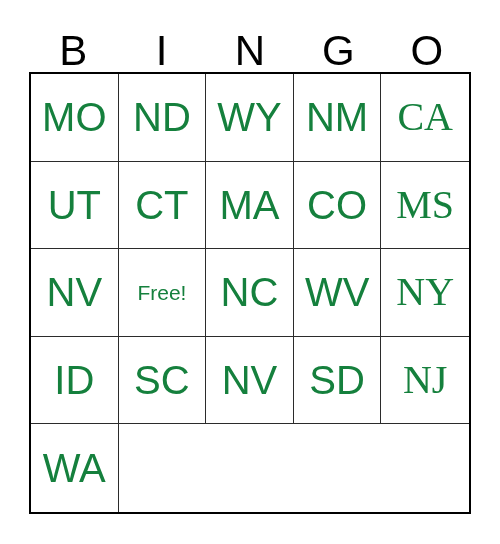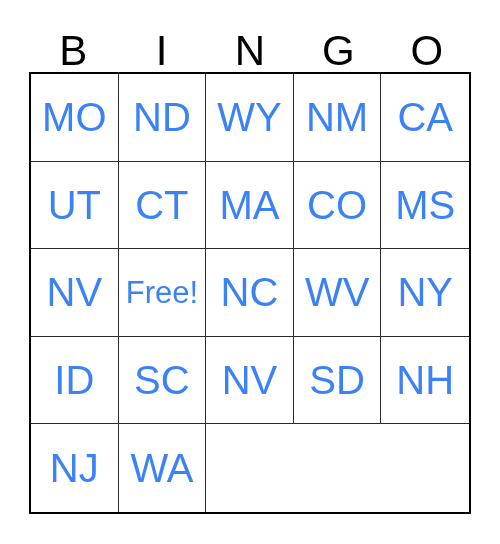--- a/index.html
+++ b/index.html
@@ -66,36 +66,37 @@
     display: flex;
     align-items: center;
     justify-content: center;
     background: #ffffff;
     overflow: hidden;
   }
 
   
   .cell:nth-child(5n) {
     border-right: none;
+    font-family: Liberation Serif, serif;
   }
   .cell:nth-child(n+21) {
     border-bottom: none;
   }
 
   .cell-text {
     font-size: 40px;
     line-height: 1;
-    color: #3b82f6;
+    color: #15803d;
     white-space: nowrap;
     text-align: right;
   }
 
   
   .cell-free .cell-text {
-    font-size: 31px;
+    font-size: 21px;
   }
 </style>
 </head>
 <body>
 
 <div class="card">
 
   <div class="header-row">
     <div class="header-cell">
       <span class="header-letter">B</span>
@@ -171,23 +172,20 @@
       <span class="cell-text">SC</span>
     </div>
     <div class="cell">
       <span class="cell-text">NV</span>
     </div>
 
     <div class="cell">
       <span class="cell-text">SD</span>
     </div>
     <div class="cell">
-      <span class="cell-text">NH</span>
-    </div>
-    <div class="cell">
       <span class="cell-text">NJ</span>
     </div>
     <div class="cell">
       <span class="cell-text">WA</span>
     </div>
 
   </div>
 </div>
 
 </body></html>

